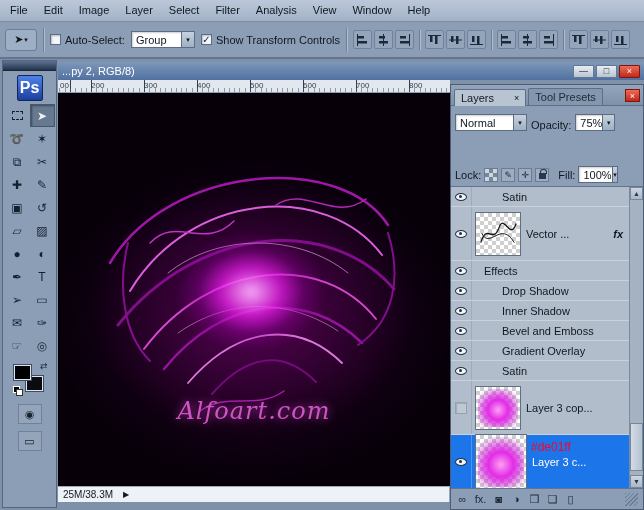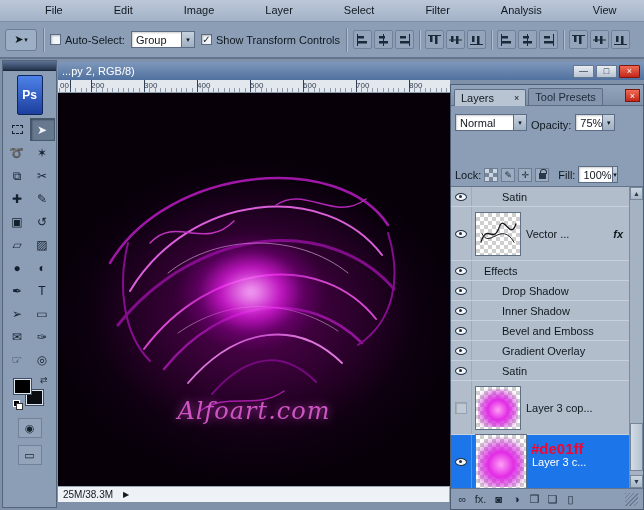--- a/index.html
+++ b/index.html
@@ -8,21 +8,21 @@
     width:644px; height:510px; position:relative; overflow:hidden;
     background:#7e91a9; font-family:"Liberation Sans",sans-serif; color:#10181f;
     -webkit-font-smoothing:antialiased;
   }
   .app { position:absolute; inset:0; }
 
   
   .menubar { position:absolute; left:0; top:0; width:644px; height:22px;
     background:linear-gradient(#bcc8d9,#a2b2c7); border-bottom:1px solid #7c8da4;
     display:flex; align-items:center; font-size:11px; padding-left:2px; }
-  .menu-item { padding:3px 8px 4px; cursor:default;margin-left:35px; }
+  .menu-item { padding:3px 8px 4px; cursor:default; }
 
   
   .optionsbar { position:absolute; left:0; top:22px; width:644px; height:37px;
     background:#8c9eb6; border-bottom:2px solid #64748c; display:flex; align-items:center;
     font-size:11px; padding:0 5px; gap:6px; overflow:hidden; }
   .tool-chip { width:32px; height:22px; background:#9dafc4; border:1px solid #6b7c93; border-radius:3px;
     display:flex; align-items:center; justify-content:center; gap:1px; flex:none; }
   .tool-chip .chip-glyph { font-size:11px; }
   .tiny-arrow { font-size:7px; }
   .vsep { width:1px; height:24px; background:#6e7f96; box-shadow:1px 0 0 #aebdd0; flex:none; }
@@ -38,22 +38,22 @@
   .group-select { width:64px; }
   .align-buttons { display:flex; align-items:center; gap:2px; flex:none; }
   .align-btn { width:19px; height:19px; background:#94a5bb; border:1px solid #70829a; border-radius:2px;
     display:flex; align-items:center; justify-content:center; padding:0; }
   .align-sep { width:1px; height:20px; background:#6e7f96; margin:0 3px; box-shadow:1px 0 0 #aebdd0; }
 
   
   .toolbox { position:absolute; left:2px; top:60px; width:55px; height:448px;
     background:#8c9eb6; border:1px solid #55657c; }
   .toolbox-titlebar { height:10px; background:linear-gradient(#5d7294,#23344d); border-bottom:1px solid #1a2637; }
-  .ps-logo { width:26px; height:40px; margin:4px auto 3px; background:linear-gradient(#4d82e8,#1c3f9e);
-    color:#fff; font-weight:bold; font-size:12px; display:flex; align-items:center; justify-content:center;
+  .ps-logo { width:26px; height:26px; margin:4px auto 3px; background:linear-gradient(#4d82e8,#1c3f9e);
+    color:#fff; font-weight:bold; font-size:16px; display:flex; align-items:center; justify-content:center;
     border:1px solid #12265e; border-radius:2px; }
   .tool-grid { display:grid; grid-template-columns:25px 25px; justify-content:center; }
   .tool-btn { height:23px; display:flex; align-items:center; justify-content:center; font-size:12px;
     color:#13202e; border:1px solid transparent; }
   .tool-btn.selected { background:#67798f; border:1px solid #45586e;
     box-shadow:inset 1px 1px 2px rgba(0,0,0,.4); color:#eef2f6; }
   .marquee-glyph { width:11px; height:9px; border:1px dashed #13202e; display:inline-block; }
   .color-wells { position:relative; width:32px; height:32px; margin:8px auto 2px; }
   .fg-swatch { position:absolute; left:0; top:0; width:17px; height:15px; background:#000;
     border:1px solid #dfe6ee; box-shadow:0 0 0 1px #3c4c62; }
@@ -156,21 +156,21 @@
     overflow:hidden; background-color:#fff;
     background-image:linear-gradient(45deg,#cfcfcf 26%,transparent 26% 74%,#cfcfcf 74%),
       linear-gradient(45deg,#cfcfcf 26%,transparent 26% 74%,#cfcfcf 74%);
     background-size:8px 8px; background-position:0 0,4px 4px; }
   .selected .thumb { width:52px; height:56px; }
   .thumb .blob { position:absolute; inset:2px;
     background:radial-gradient(circle at 50% 55%, #ff9ff5, #e22ce6 35%, rgba(210,10,220,.55) 55%, rgba(180,0,190,.15) 75%, transparent 85%); }
   .thumb svg { position:absolute; inset:0; width:100%; height:100%; }
   .layer .row-label { margin-left:5px; overflow:hidden; white-space:nowrap; max-width:86px; }
   .fx-badge { margin-left:auto; margin-right:6px; font-style:italic; font-weight:bold; font-size:11px; }
-  .hex-annotation { position:absolute; left:80px; top:5px; font-weight:bold; font-size:15px; }
+  .hex-annotation { position:absolute; left:80px; top:5px; font-weight:normal; font-size:12px; }
 
   .scrollbar { width:14px; flex:none; background:#a4b2c2; border-left:1px solid #7b8ba0;
     display:flex; flex-direction:column; }
   .sb-btn { height:13px; background:linear-gradient(#cdd6e1,#a9b7c6); border:1px solid #76879c;
     font-size:7px; display:flex; align-items:center; justify-content:center; color:#2a3748; flex:none; }
   .sb-track { flex:1; position:relative; }
   .sb-thumb { position:absolute; left:0; right:0; bottom:4px; height:48px;
     background:linear-gradient(90deg,#d4dce5,#b4c1cf); border:1px solid #76879c; }
 
   .panel-bottom { height:21px; flex:none; border-top:1px solid #64748c; display:flex; align-items:center;

